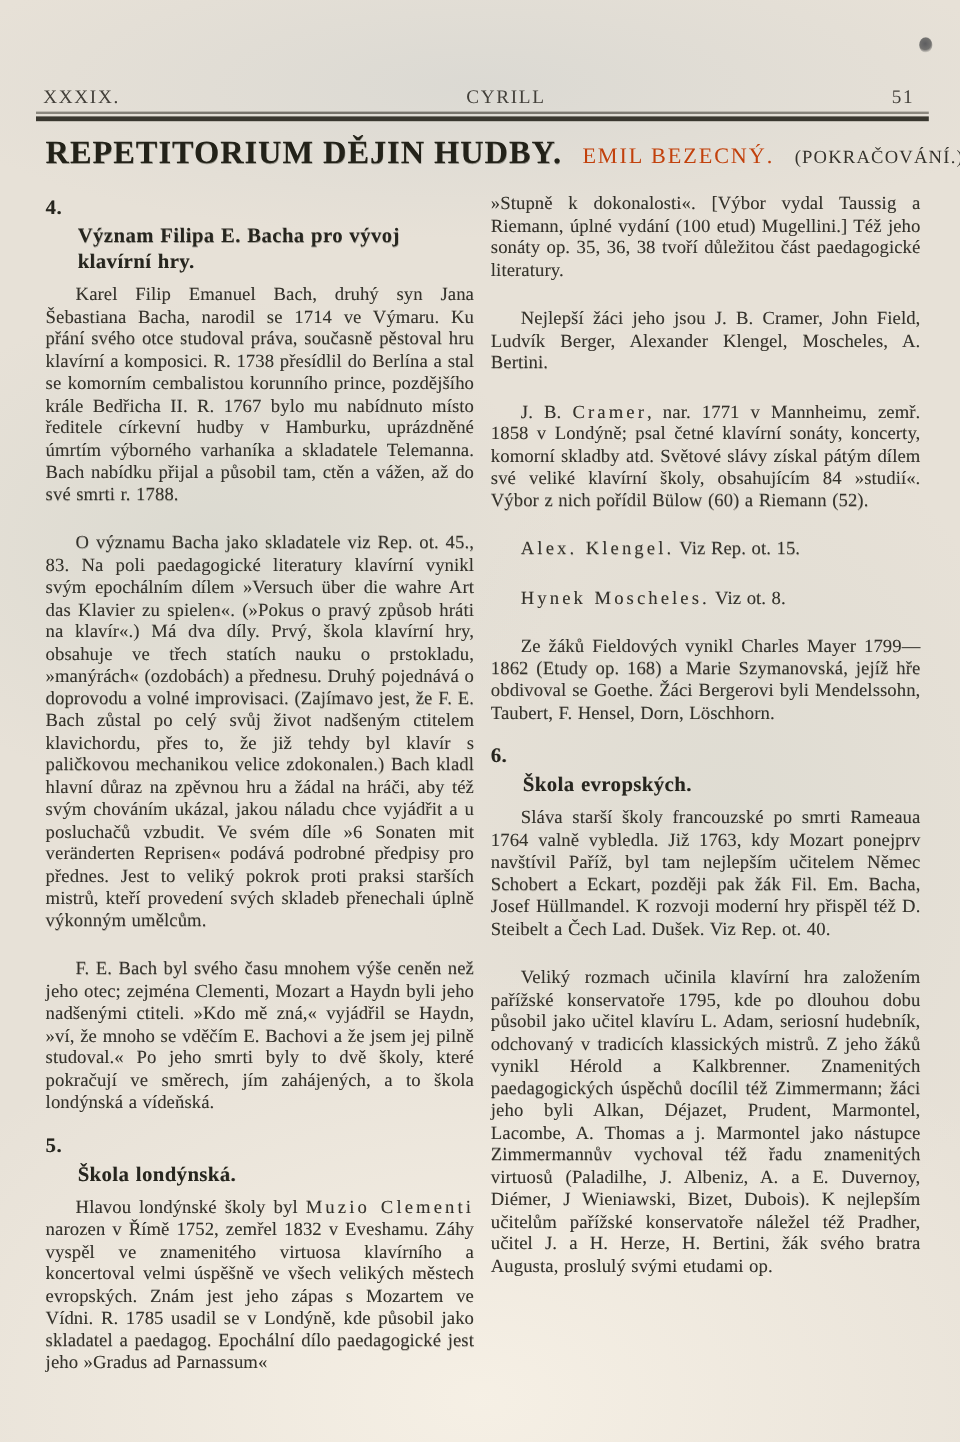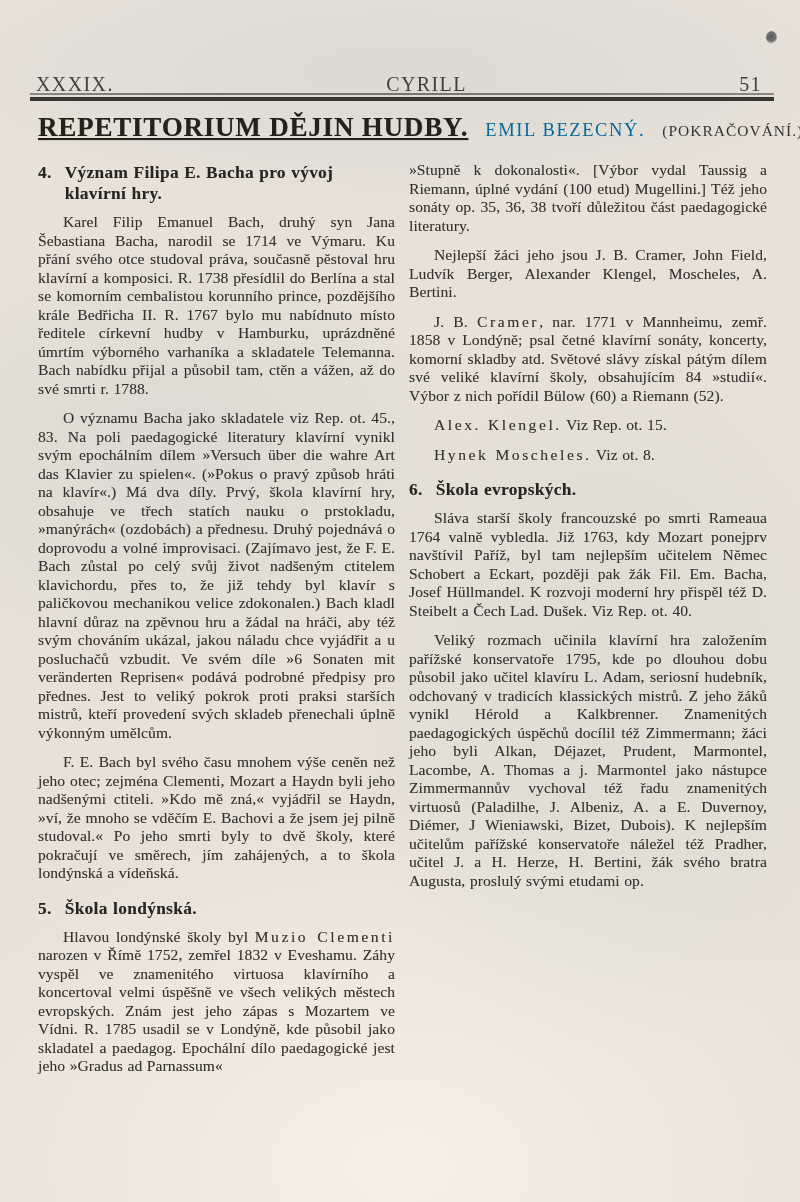--- a/index.html
+++ b/index.html
@@ -17,21 +17,21 @@
     font-family: "Liberation Serif", "DejaVu Serif", serif;
     color: #34322b;
   }
 
   .running-header {
     position: absolute;
     left: 36px; right: 38px; top: 73px;
     display: flex;
     justify-content: space-between;
     align-items: flex-start;
-    font-size: 20px;
+    font-size: 16px;
     letter-spacing: 1.4px;
     color: #43403a;
   }
   .rule-thin {
     position: absolute;
     left: 30px; right: 26px; top: 93px;
     height: 2px;
     background: linear-gradient(90deg, #6d6a61, #504d45 25%, #5b5850 65%, #6d6a61);
     opacity: 0.75;
   }
@@ -50,26 +50,25 @@
     gap: 17px;
     white-space: nowrap;
   }
   .article-title {
     margin: 0;
     font-size: 27px;
     font-weight: 700;
     letter-spacing: 0.8px;
     color: #232219;
     text-shadow: 0.3px 0.3px 0 rgba(35,34,25,0.4);
-    text-decoration: underline;
   }
   .article-author {
     font-size: 18.5px;
     letter-spacing: 1.6px;
-    color: #0369a1;
+    color: #c2410c;
   }
   .article-cont {
     font-size: 15.5px;
     letter-spacing: 1px;
     color: #35332c;
   }
 
   .columns {
     position: absolute;
     left: 38px; top: 161px;
@@ -83,38 +82,38 @@
     line-height: 18.5px;
     text-align: justify;
     letter-spacing: 0.1px;
     word-spacing: 0.6px;
     color: #34322b;
     text-shadow: 0.2px 0.2px 0 rgba(42,40,34,0.3);
   }
   .col-right { width: 358px; }
 
   .para { margin: 0; }
-  .para + .para { margin-top: 11px; }
+  .para + .para { margin-top: 22px; }
   .para.indent { text-indent: 25px; }
 
   .col-heading {
     display: flex;
     gap: 13px;
     font-size: 17.2px;
     line-height: 21px;
     font-weight: 700;
     margin: 15px 0 9px 0;
     color: #26251e;
     letter-spacing: 0.4px;
     text-align: left;
     text-shadow: 0.3px 0.3px 0 rgba(38,37,30,0.35);
   }
   .col-heading:first-child { margin-top: 1px; }
   .h-num { flex: 0 0 auto; }
-  .h-text { flex: 1; }
+  .h-text { flex: 1; margin-top: 24px; }
 
   .spaced { letter-spacing: 2.6px; }
 
   .speck {
     position: absolute;
     left: 766px; top: 31px;
     width: 11px; height: 13px;
     border-radius: 50%;
     background: radial-gradient(circle at 45% 42%, #5d5d5f 0%, #737270 50%, rgba(115,114,111,0) 78%);
   }
@@ -152,20 +151,21 @@
         <span class="h-text">Škola londýnská.</span>
       </h2>
       <p class="para indent">Hlavou londýnské školy byl <span class="spaced">Muzio Clementi</span> narozen v Římě 1752, zemřel 1832 v Eveshamu. Záhy vyspěl ve znamenitého virtuosa klavírního a koncertoval velmi úspěšně ve všech velikých městech evropských. Znám jest jeho zápas s Mozartem ve Vídni. R. 1785 usadil se v Londýně, kde působil jako skladatel a paedagog. Epochální dílo paedagogické jest jeho »Gradus ad Parnassum«</p>
     </div>
   <div class="column col-right">
       <p class="para">»Stupně k dokonalosti«. [Výbor vydal Taussig a Riemann, úplné vydání (100 etud) Mugellini.] Též jeho sonáty op. 35, 36, 38 tvoří důležitou část paedagogické literatury.</p>
       <p class="para indent">Nejlepší žáci jeho jsou J. B. Cramer, John Field, Ludvík Berger, Alexander Klengel, Moscheles, A. Bertini.</p>
       <p class="para indent">J. B. <span class="spaced">Cramer</span>, nar. 1771 v Mannheimu, zemř. 1858 v Londýně; psal četné klavírní sonáty, koncerty, komorní skladby atd. Světové slávy získal pátým dílem své veliké klavírní školy, obsahujícím 84 »studií«. Výbor z nich pořídil Bülow (60) a Riemann (52).</p>
       <p class="para indent"><span class="spaced">Alex. Klengel.</span> Viz Rep. ot. 15.</p>
       <p class="para indent"><span class="spaced">Hynek Moscheles.</span> Viz ot. 8.</p>
+      <p class="para indent">Ze žáků Fieldových vynikl Charles Mayer 1799—1862 (Etudy op. 168) a Marie Szymanovská, jejíž hře obdivoval se Goethe. Žáci Bergerovi byli Mendelssohn, Taubert, F. Hensel, Dorn, Löschhorn.</p>
       <h2 class="col-heading">
         <span class="h-num">6.</span>
         <span class="h-text">Škola evropských.</span>
       </h2>
       <p class="para indent">Sláva starší školy francouzské po smrti Rameaua 1764 valně vybledla. Již 1763, kdy Mozart ponejprv navštívil Paříž, byl tam nejlepším učitelem Němec Schobert a Eckart, později pak žák Fil. Em. Bacha, Josef Hüllmandel. K rozvoji moderní hry přispěl též D. Steibelt a Čech Lad. Dušek. Viz Rep. ot. 40.</p>
       <p class="para indent">Veliký rozmach učinila klavírní hra založením pařížské konservatoře 1795, kde po dlouhou dobu působil jako učitel klavíru L. Adam, seriosní hudebník, odchovaný v tradicích klassických mistrů. Z jeho žáků vynikl Hérold a Kalkbrenner. Znamenitých paedagogických úspěchů docílil též Zimmermann; žáci jeho byli Alkan, Déjazet, Prudent, Marmontel, Lacombe, A. Thomas a j. Marmontel jako nástupce Zimmermannův vychoval též řadu znamenitých virtuosů (Paladilhe, J. Albeniz, A. a E. Duvernoy, Diémer, J Wieniawski, Bizet, Dubois). K nejlepším učitelům pařížské konservatoře náležel též Pradher, učitel J. a H. Herze, H. Bertini, žák svého bratra Augusta, proslulý svými etudami op.</p>
     </div>
 </div>
 
 </body></html>

